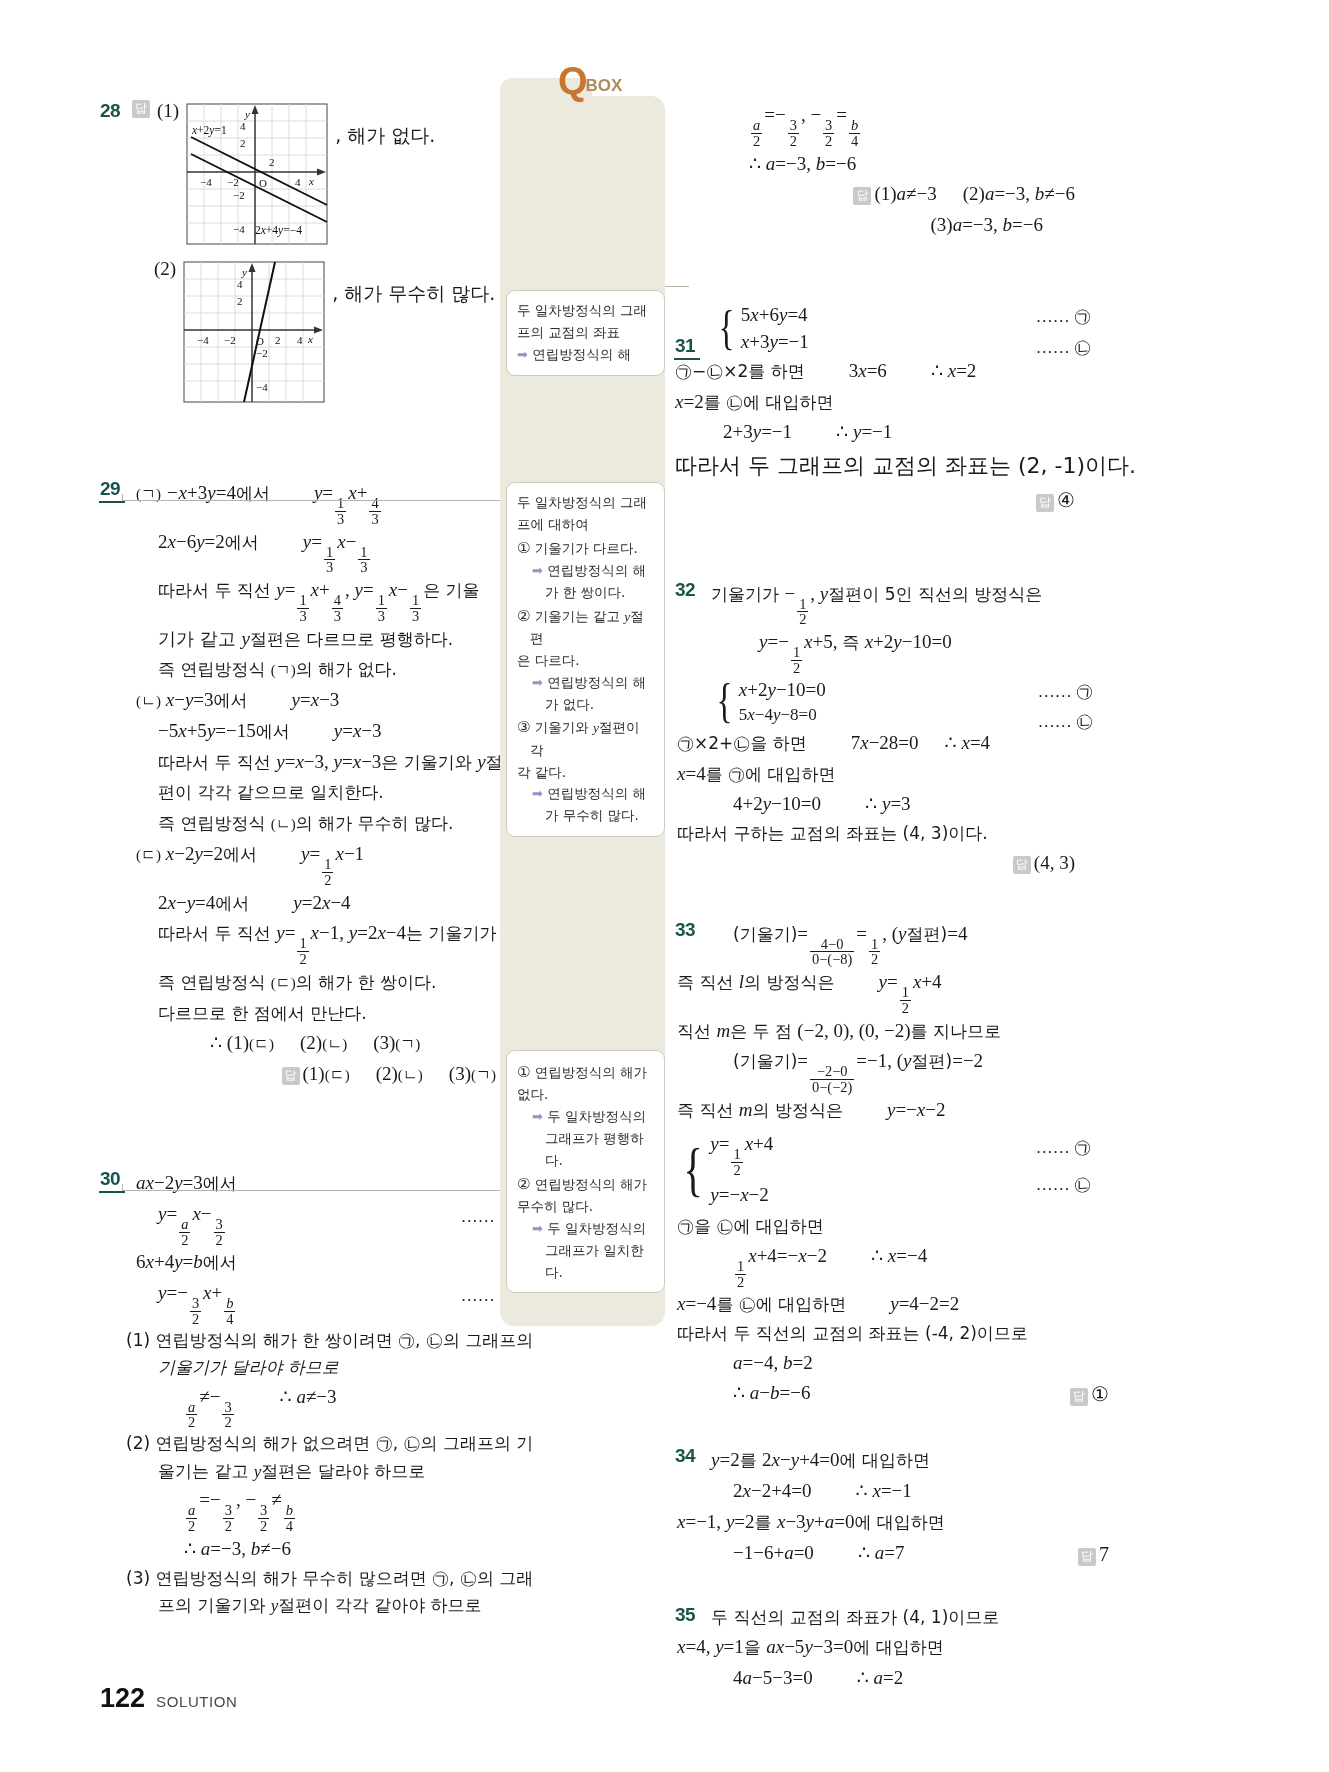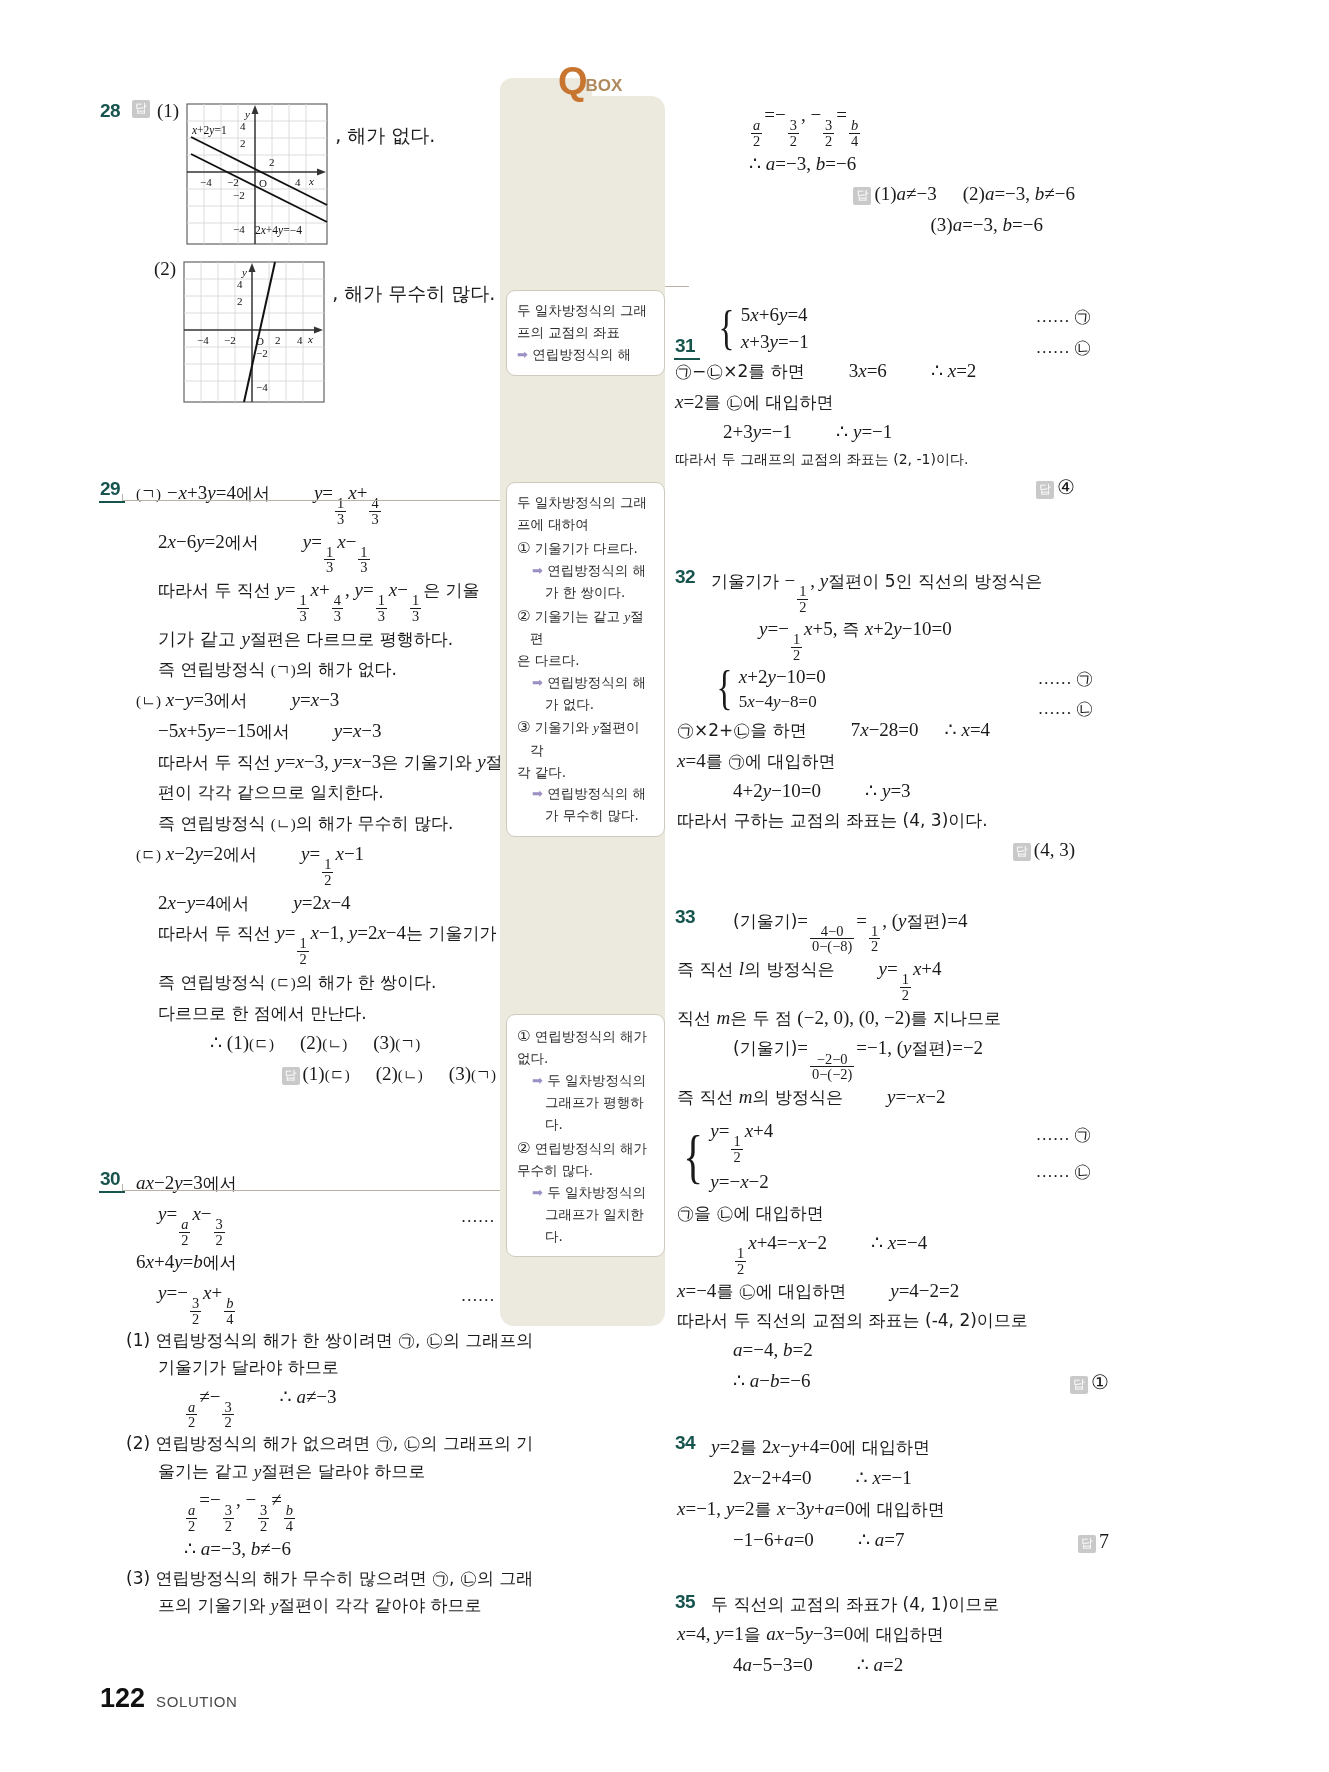--- a/index.html
+++ b/index.html
@@ -348,21 +348,21 @@
           <span class="m it">y</span><span class="m">=−</span><span class="frac">
               <span class="num">3</span>
               <span class="den">2</span>
             </span><span class="m it">x</span><span class="m">+</span><span class="frac">
               <span class="num it">b</span>
               <span class="den">4</span>
             </span>
           <span style="position:absolute; right:-16px; top:4px; font-size:17px;">…… ㉡</span>
         </div>
         <div class="ln kr" style="font-size:17px; margin-left:-10px;">(1) 연립방정식의 해가 한 쌍이려면 ㉠, ㉡의 그래프의</div>
-        <div class="ln kr ind1" style="font-size:17px;">기울기가 달라야 하므로</div>
+        <div class="ln kr ind1" style="font-size:17px;font-style:italic;">기울기가 달라야 하므로</div>
         <div class="ln ind2">
           <span class="frac">
               <span class="num it">a</span>
               <span class="den">2</span>
             </span><span class="m">≠−</span><span class="frac">
               <span class="num">3</span>
               <span class="den">2</span>
             </span><span class="gap2"></span><span class="m">∴ </span><span class="m it">a</span><span class="m">≠−3</span>
         </div>
         <div class="ln kr" style="font-size:17px; margin-left:-10px;">(2) 연립방정식의 해가 없으려면 ㉠, ㉡의 그래프의 기</div>
@@ -413,21 +413,21 @@
       <div class="l2"><span class="ko-circ">②</span> 기울기는 같고 <span class="m it">y</span>절편</div>
       <div class="l1">은 다르다.</div>
       <div class="l3"><span class="arw">➡</span> <span>연립방정식의 해</span></div>
       <div class="l4">가 없다.</div>
       <div class="l2"><span class="ko-circ">③</span> 기울기와 <span class="m it">y</span>절편이 각</div>
       <div class="l1">각 같다.</div>
       <div class="l3"><span class="arw">➡</span> <span>연립방정식의 해</span></div>
       <div class="l4">가 무수히 많다.</div>
     </div>
 
-    <div class="note" style="top:952px;">
+    <div class="note" style="top:988px;">
       <div class="l2"><span class="ko-circ">①</span> <span>연립방정식의 해가</span></div>
       <div class="l1">없다.</div>
       <div class="l3"><span class="arw">➡</span> <span>두 일차방정식의</span></div>
       <div class="l4">그래프가 평행하</div>
       <div class="l4">다.</div>
       <div class="l2"><span class="ko-circ">②</span> <span>연립방정식의 해가</span></div>
       <div class="l1">무수히 많다.</div>
       <div class="l3"><span class="arw">➡</span> <span>두 일차방정식의</span></div>
       <div class="l4">그래프가 일치한</div>
       <div class="l4">다.</div>
@@ -485,21 +485,21 @@
         </div>
         <div class="ln">
           <span class="kr" style="font-size:17px;">㉠−㉡×2를 하면</span><span class="gap2"></span><span class="m">3</span><span class="m it">x</span><span class="m">=6</span><span class="gap2"></span><span class="m">∴ </span><span class="m it">x</span><span class="m">=2</span>
         </div>
         <div class="ln">
           <span class="m it">x</span><span class="m">=2</span><span class="kr" style="font-size:17px;">를 ㉡에 대입하면</span>
         </div>
         <div class="ln ind2">
           <span class="m">2+3</span><span class="m it">y</span><span class="m">=−1</span><span class="gap2"></span><span class="m">∴ </span><span class="m it">y</span><span class="m">=−1</span>
         </div>
-        <div class="ln kr" style="font-size:14px;">따라서 두 그래프의 교점의 좌표는 (2, -1)이다.</div>
+        <div class="ln kr" style="font-size:22px;">따라서 두 그래프의 교점의 좌표는 (2, -1)이다.</div>
         <div class="rt">
           <span class="ansbadge">답</span><span class="m" style="font-size:20px;">④</span>
         </div>
       </div>
     </div>
 
     <div class="sp2"></div>
 
     <div class="prob" style="margin-top:24px;">
       <span class="pnum">32</span>

